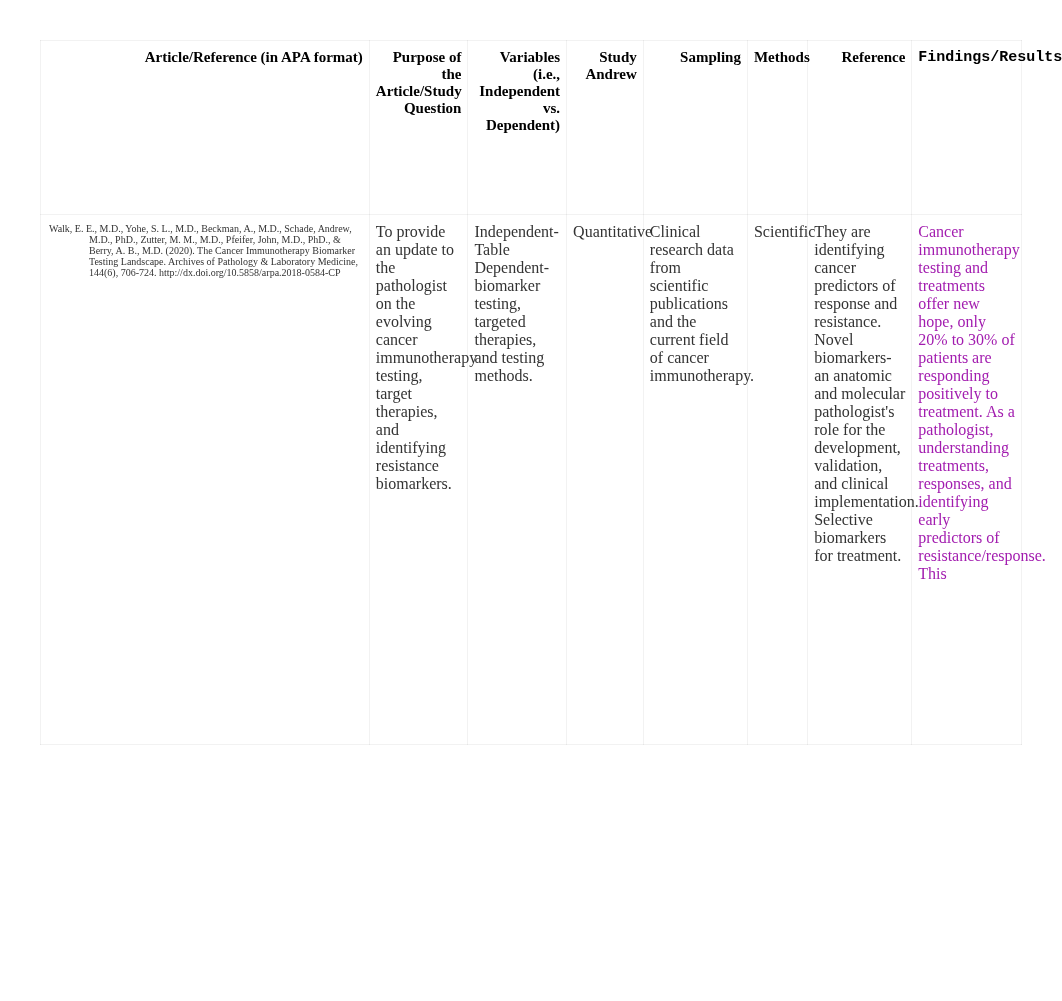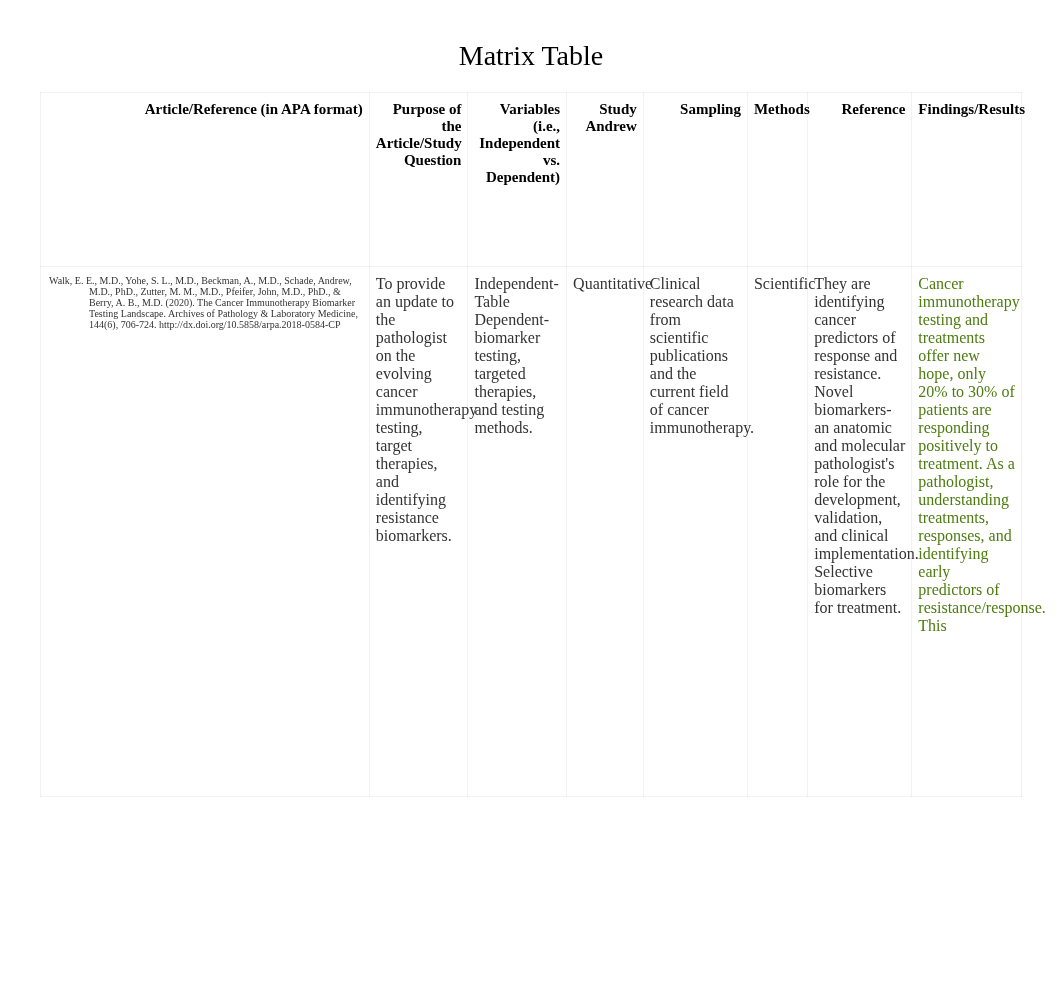--- a/index.html
+++ b/index.html
@@ -45,37 +45,36 @@
       border: 1px solid rgba(0,0,0,0.05);
       height: 530px;
     }
     .col-article { width: 300px; }
     .col-purpose { width: 90px; }
     .col-variables { width: 90px; }
     .col-design { width: 70px; }
     .col-sampling { width: 95px; }
     .col-methods { width: 55px; }
     .col-instrument { width: 95px; }
-    .col-findings { width: 100px; }
+    .col-findings { width: 100px; font-family: Liberation Mono, monospace; }
     .article-cell {
       font-size: 10px;
       padding-left: 8px;
       text-indent: -40px;
       padding-left: 48px;
       word-wrap: break-word;
     }
     .findings-cell {
-      color: #4d7c0f;
+      color: #a21caf;
     }
   </style>
 </head>
 <body>
 
 <div class="page-container">
-  <h1 class="title">Matrix Table</h1>
 
   <table>
     <thead>
       <tr>
         <th class="col-article">Article/Reference (in APA format)</th>
         <th class="col-purpose">Purpose of the Article/Study Question</th>
         <th class="col-variables">Variables (i.e., Independent vs. Dependent)</th>
         <th class="col-design">Study Andrew</th>
         <th class="col-sampling">Sampling</th>
         <th class="col-methods">Methods</th>

